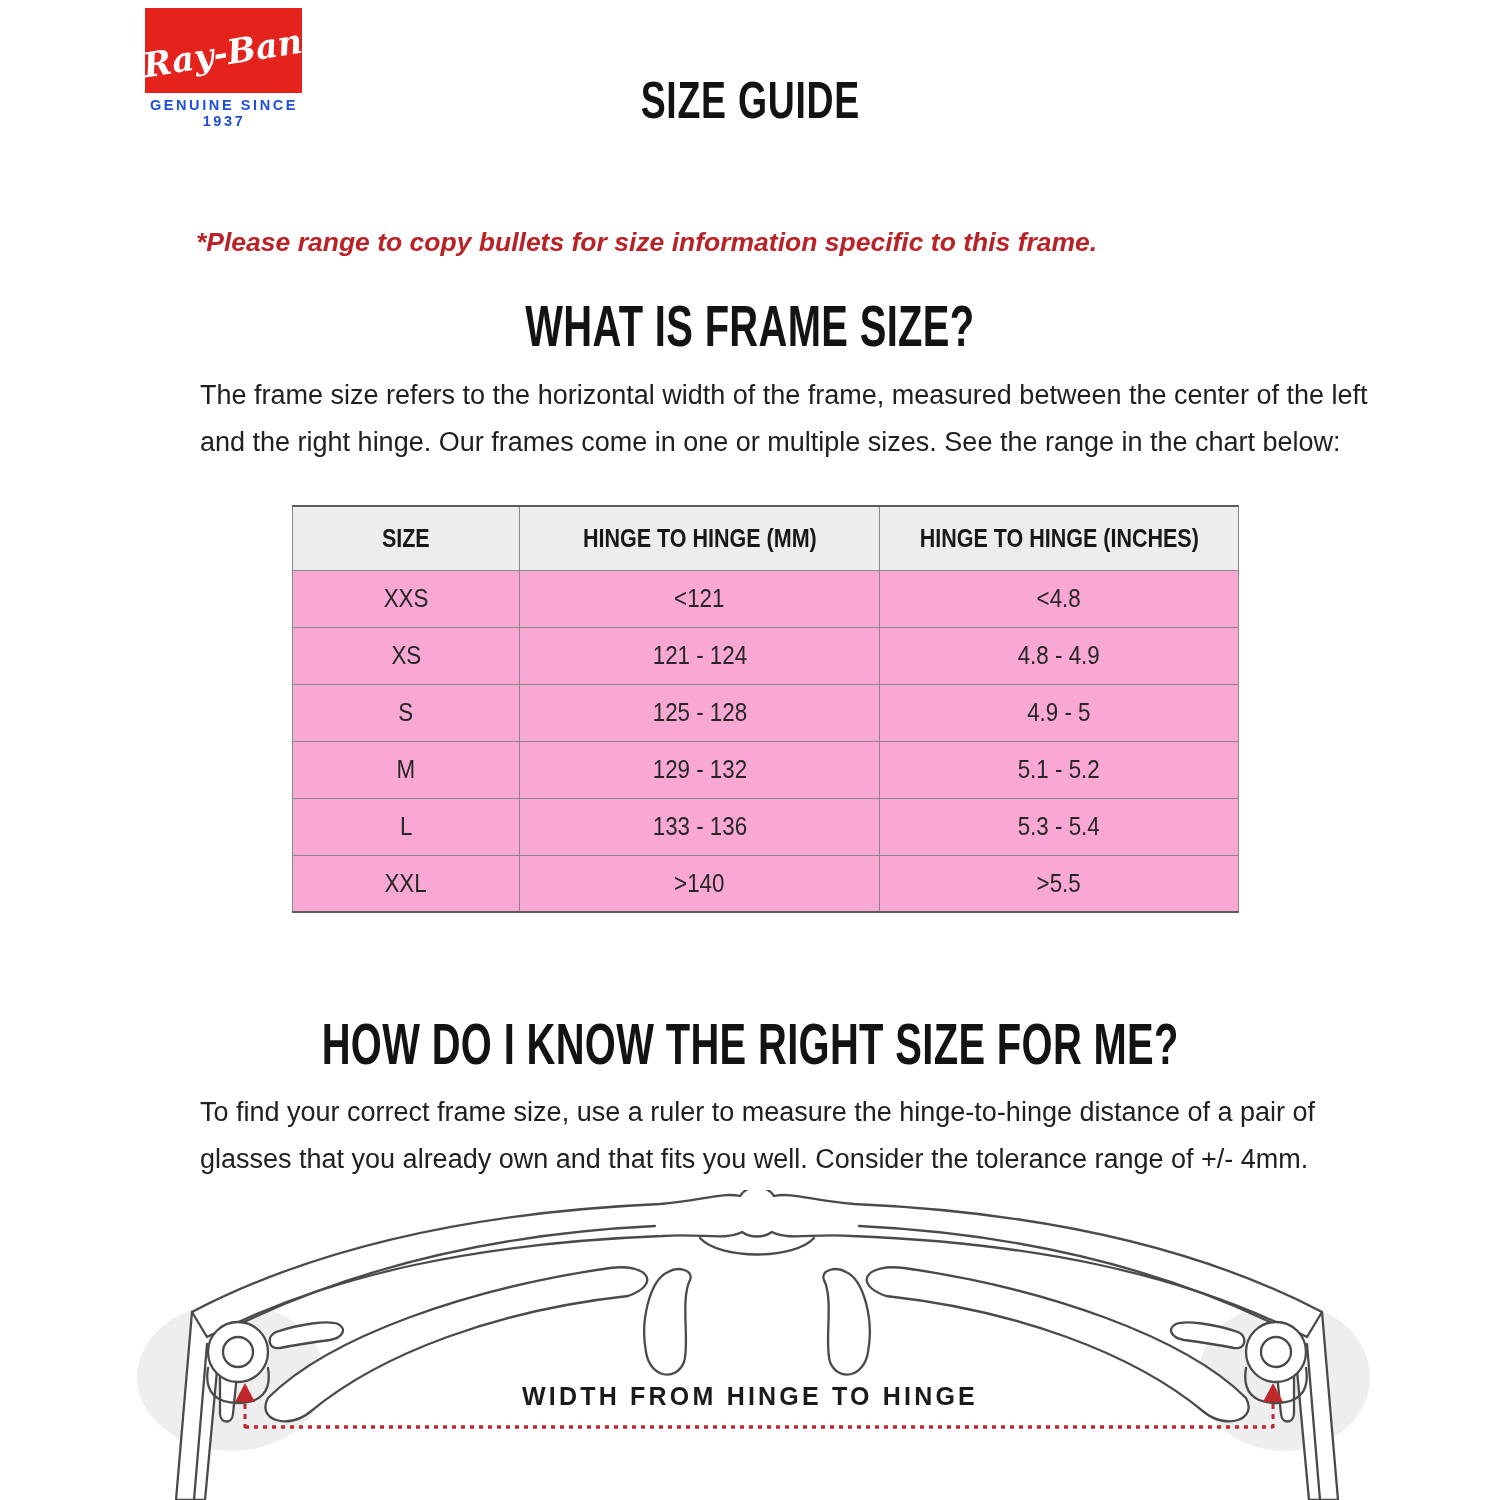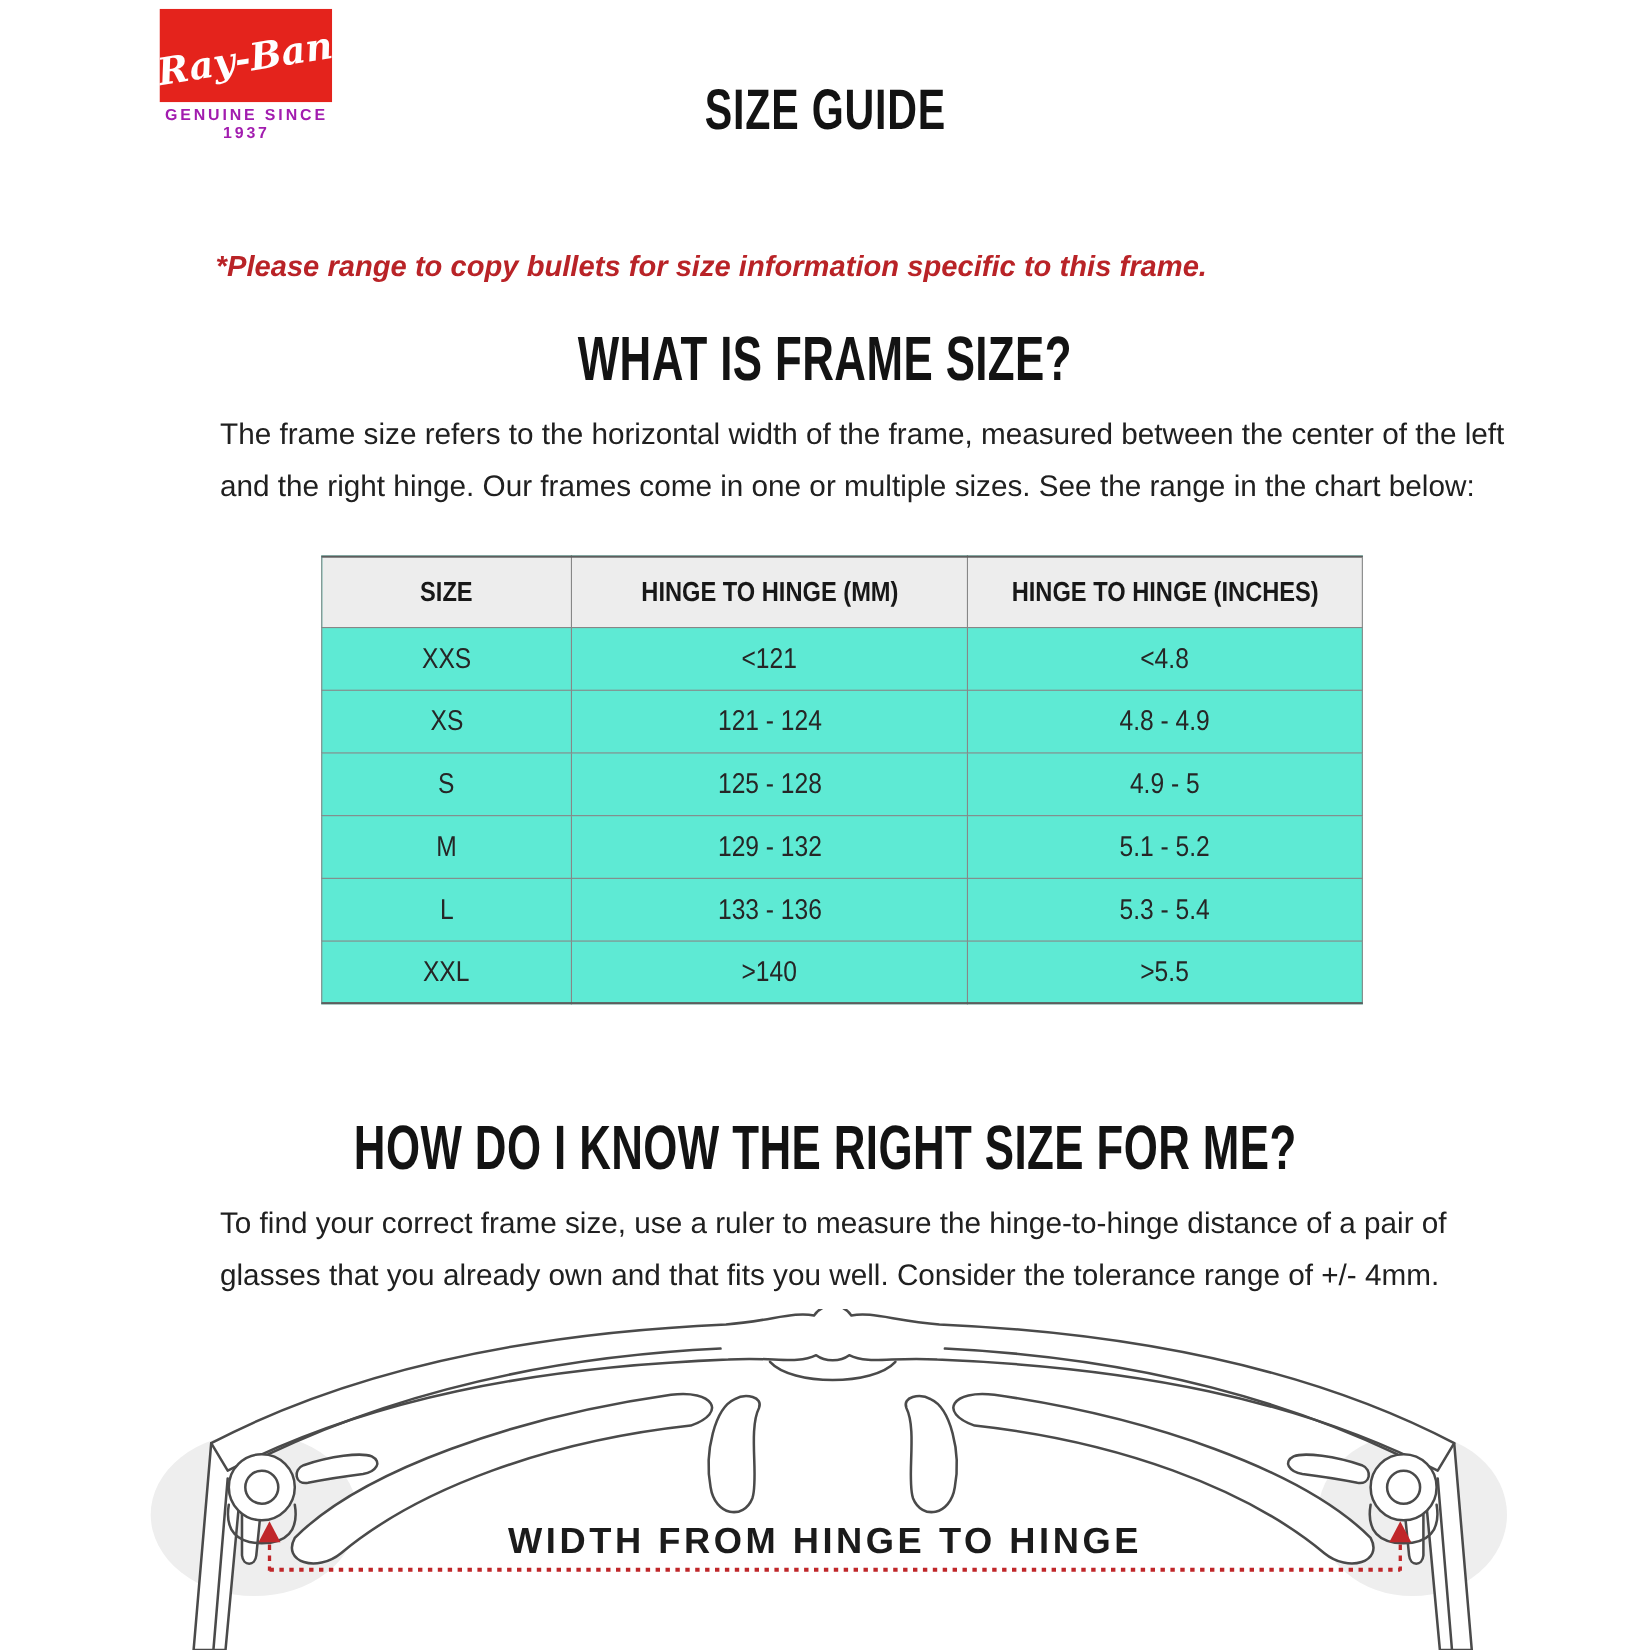--- a/index.html
+++ b/index.html
@@ -3,21 +3,21 @@
 <meta charset="utf-8">
 <style>
   * { margin:0; padding:0; box-sizing:border-box; }
   html,body { background:#ffffff; }
   body { width:1500px; height:1500px; font-family:"Liberation Sans", sans-serif; color:#1e1e1e; }
   .page { position:relative; width:1500px; height:1500px; background:#fff; overflow:hidden; }
 
   
   .logo-box { position:absolute; left:145px; top:8px; width:157px; height:85px; }
   .logo-tagline { position:absolute; left:128px; top:97px; width:192px; text-align:center;
-    font-size:14.5px; font-weight:bold; letter-spacing:2.6px; color:#a21caf; }
+    font-size:14.5px; font-weight:bold; letter-spacing:2.6px; color:#1d4ed8; }
 
   
   .h1 { position:absolute; left:0; top:60px; width:1500px; text-align:center;
     font-size:52px; font-weight:800; color:#131313; line-height:80px; white-space:nowrap; }
   .h1 > span { display:inline-block; transform:scaleX(0.72); transform-origin:50% 50%; letter-spacing:1px; }
   .h2 { position:absolute; left:0; width:1500px; text-align:center;
     font-size:57px; font-weight:800; color:#131313; line-height:60px; white-space:nowrap; }
   .h2 > span { display:inline-block; transform:scaleX(0.70); transform-origin:50% 50%; letter-spacing:0.5px; }
   .h2.what  { top:296px; }
   .h2.howdo { top:1014px; }
@@ -27,33 +27,33 @@
     font-size:26.5px; color:#202020; }
   .note { position:absolute; left:196px; top:227px; width:1240px;
     font-size:26.5px; font-weight:bold; font-style:italic; color:#b92327; }
   .para { position:absolute; left:200px; width:1250px; font-size:27px; line-height:46.5px;
     color:#202020; white-space:pre-line; }
   .para.p1 { top:372px; }
   .para.p2 { top:1089px; }
 
   
   table.size { position:absolute; left:292px; top:505px; width:946px;
-    border-collapse:collapse; table-layout:fixed; background:#5eead4;
+    border-collapse:collapse; table-layout:fixed; background:#f9a8d4;
     border:1px solid #878787; border-top:2px solid #5d5d5d; border-bottom:2px solid #5d5d5d; }
   table.size th, table.size td { border:1px solid #878787; text-align:center; vertical-align:middle; }
   table.size th { height:64px; background:#ededed; font-size:25px; font-weight:bold; color:#181818; }
   table.size td { height:57px; font-size:26px; color:#262626; }
   table.size col.c1 { width:227px; } table.size col.c2 { width:360px; } table.size col.c3 { width:359px; }
   .cx { display:inline-block; transform:scaleX(0.86); transform-origin:50% 50%; white-space:nowrap; }
 
   
   .diagram { position:absolute; left:0; top:1190px; width:1500px; height:310px; }
   .diagram svg { position:absolute; left:0; top:0; }
   .diagram-label { position:absolute; left:0; top:192px; width:1500px; text-align:center;
-    font-size:33px; font-weight:bold; letter-spacing:3.2px; color:#1b1b1b; }
+    font-size:25px; font-weight:bold; letter-spacing:3.2px; color:#1b1b1b; }
 </style>
 </head>
 <body>
 
 <div class="page">
 
   <div class="logo-box">
     <svg width="157" height="85" viewBox="0 0 157 85">
       <rect x="0" y="0" width="157" height="85" fill="#e4231c"></rect>
       <text x="78" y="57" text-anchor="middle" fill="#ffffff" font-family="DejaVu Serif, serif" font-style="italic" font-weight="bold" font-size="34" transform="rotate(-9 78 48)">Ray-Ban</text>

